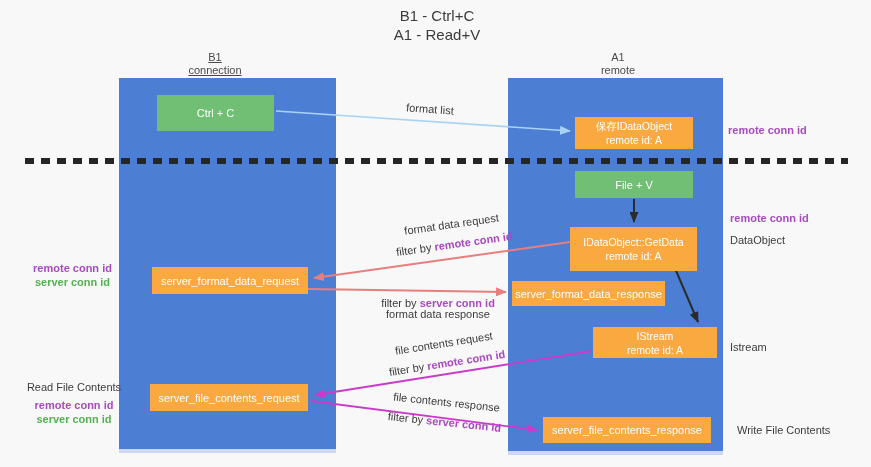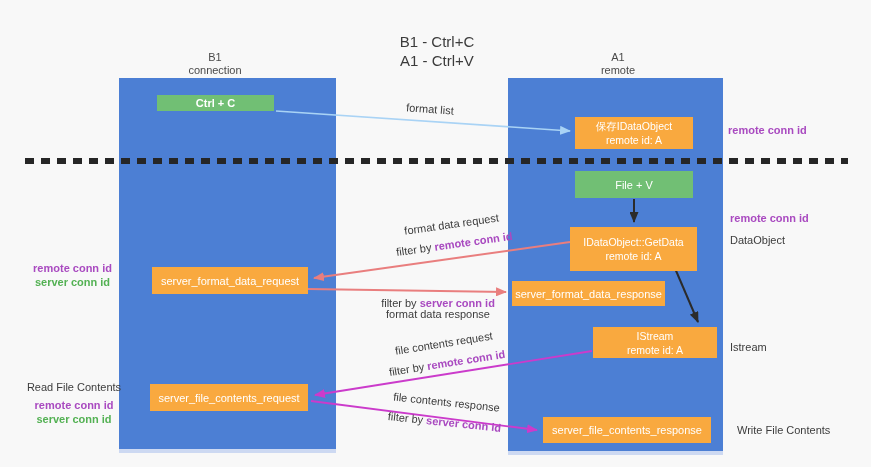--- a/index.html
+++ b/index.html
@@ -15,21 +15,21 @@
   .box{position:absolute;display:flex;flex-direction:column;justify-content:center;align-items:center;
     color:#fff;text-align:center;z-index:3;font-size:11px;line-height:14px;}
   .box.small{font-size:10.5px;}
   .green{background:var(--box-green);}
   .orange{background:var(--box-orange);}
   .t{position:absolute;z-index:3;color:var(--text-dark);font-size:11px;line-height:14px;}
   .center{text-align:center;}
   .purple{color:var(--text-purple);font-weight:bold;}
   .greentxt{color:var(--text-green);font-weight:bold;}
   .title{position:absolute;left:337px;top:6px;width:200px;text-align:center;
-    font-size:15px;line-height:19px;color:#3b3b3b;z-index:3;margin-top:26px;}
+    font-size:15px;line-height:19px;color:#3b3b3b;z-index:3;}
   .colhead{position:absolute;width:120px;text-align:center;font-size:11px;line-height:13px;color:#4a4a4a;z-index:3;}
   .arrowlbl{position:absolute;z-index:3;font-size:11px;line-height:15px;color:var(--text-dark);text-align:center;}
   .arrowlbl .l2{margin-top:5px;}
 </style>
 </head>
 <body>
 
 <div class="canvas">
 
   <div class="col" style="left:119px;top:78px;width:217px;height:371px;"></div>
@@ -55,33 +55,33 @@
     <line x1="634" y1="199" x2="634" y2="222" stroke="#2b2b2b" stroke-width="2" marker-end="url(#mBlack)"></line>
     <line x1="671" y1="259" x2="698" y2="322" stroke="#2b2b2b" stroke-width="2" marker-end="url(#mBlack)"></line>
     <line x1="570" y1="242" x2="314" y2="278" stroke="#e97e7e" stroke-width="2" marker-end="url(#mSalmon)"></line>
     <line x1="308" y1="289" x2="506" y2="292" stroke="#e97e7e" stroke-width="2" marker-end="url(#mSalmon)"></line>
     <line x1="592" y1="351" x2="315" y2="395" stroke="#cb3bcb" stroke-width="1.8" marker-end="url(#mMagenta)"></line>
     <line x1="311" y1="401" x2="537" y2="430" stroke="#cb3bcb" stroke-width="1.8" marker-end="url(#mMagenta)"></line>
   </svg>
 
   <div class="title">
     <div>B1 - Ctrl+C</div>
-    <div>A1 - Ctrl+V</div>
+    <div>A1 - Read+V</div>
   </div>
 
-  <div class="colhead" style="left:155px;top:51px;">
+  <div class="colhead" style="left:155px;top:51px;text-decoration:underline;">
     <div>B1</div>
     <div>connection</div>
   </div>
   <div class="colhead" style="left:558px;top:51px;text-align:center;">
     <div>A1</div>
     <div>remote</div>
   </div>
 
-  <div class="box green" style="left:157px;top:95px;width:117px;height:16px;font-weight:bold;">
+  <div class="box green" style="left:157px;top:95px;width:117px;height:36px;">
     <span>Ctrl + C</span>
   </div>
 
   <div class="box orange small" style="left:575px;top:117px;width:118px;height:32px;">
     <span>保存IDataObject</span>
     <span>remote id: A</span>
   </div>
 
   <div class="box green" style="left:575px;top:171px;width:118px;height:27px;">
     <span>File + V</span>

